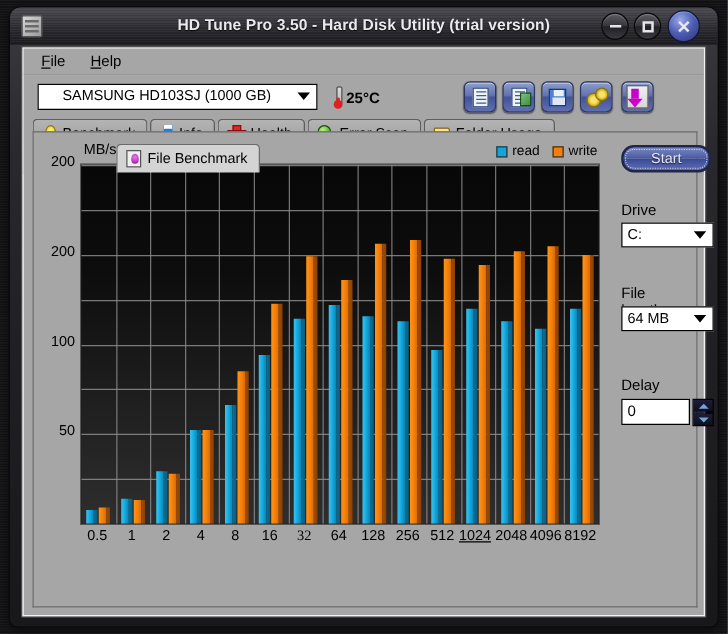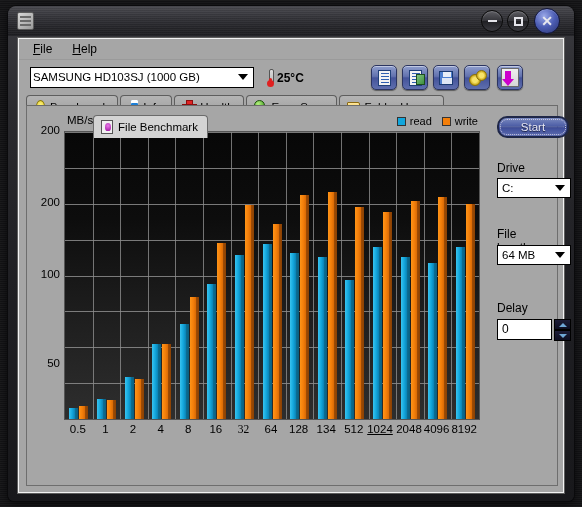--- a/index.html
+++ b/index.html
@@ -72,21 +72,21 @@
   #menubar { height:21px; background:#a6a6a6; border-bottom:1px solid #9a9a9a;
              display:flex; align-items:center; padding-left:4px; }
   .menu-item { padding:2px 10px; font-size:12px; color:#000; cursor:pointer; }
   .menu-item u { text-decoration:underline; }
 
   
   #toolbar { position:relative; height:35px; background:#a6a6a6; }
   #drive-select {
     position:absolute; left:11px; top:7px; width:224px; height:21px;
     background:#fff; border:1px solid #000;
-    font-size:11.5px; color:#000; line-height:19px; padding-left:2px;
+    font-size:11.5px; color:#000; line-height:19px; padding-left:19px;
     cursor:pointer; overflow:hidden; white-space:nowrap;
   }
   #drive-arrow { position:absolute; right:5px; top:6px; width:0;height:0;
     border-left:5px solid transparent;border-right:5px solid transparent;border-top:6px solid #000; }
   #temp-wrap { position:absolute; left:248px; top:9px; display:flex; align-items:center; gap:3px; }
   #thermo { position:relative; width:7px; height:18px; }
   #thermo:before{content:"";position:absolute;left:2px;top:0;width:3px;height:12px;background:linear-gradient(180deg,#ddd,#bbb);border:1px solid #555;border-radius:2px 2px 0 0;}
   #thermo:after{content:"";position:absolute;left:0px;bottom:0;width:7px;height:7px;background:#e02020;border-radius:50%;box-shadow:0 -4px 0 -2px #e02020;}
   #temp-text { font-size:12px; font-weight:bold; color:#000; }
 
@@ -243,20 +243,21 @@
   .tri-u { width:0;height:0;border-left:4px solid transparent;border-right:4px solid transparent;border-bottom:4px solid #6fa8d8; }
   .tri-d { width:0;height:0;border-left:4px solid transparent;border-right:4px solid transparent;border-top:4px solid #6fa8d8; }
 </style>
 </head>
 <body>
 
 <div id="window">
 
   <div id="titlebar">
     <div id="title-icon"></div>
+    <div id="title-text">HD Tune Pro 3.50 - Hard Disk Utility (trial version)</div>
     <div class="wbtn" id="w-min">
         <i>
           <span class="bar-glyph"></span>
         </i>
       </div>
     <div class="wbtn" id="w-max">
         <i>
           <span class="sq-glyph"></span>
         </i>
       </div>
@@ -514,36 +515,36 @@
             <div class="bar read" style="left: 391px; height: 172.2px;">
               <span class="face"></span>
               <span class="side"></span>
             </div>
             <div class="bar write" style="left: 401px; height: 215.25px;">
               <span class="face"></span>
               <span class="side"></span>
             </div>
           </div>
         <div id="yticks-host">
-            <div class="ytick" style="top: 225.25px; left: -5px; right: auto; width: 28px; margin-top: 18px;">50</div>
+            <div class="ytick" style="top: 225.25px; left: -5px; right: auto; width: 28px;">50</div>
             <div class="ytick" style="top: 153.5px; left: -5px; right: auto; width: 28px;">100</div>
             <div class="ytick" style="top: 81.75px; left: -5px; right: auto; width: 28px;">200</div>
             <div class="ytick" style="top: 10px; left: -5px; right: auto; width: 28px;">200</div>
           </div>
         <div id="xaxis">
             <div class="xtick" style="left: 13.8px;">0.5</div>
             <div class="xtick" style="left: 41.4px;">1</div>
             <div class="xtick" style="left: 69px;">2</div>
             <div class="xtick" style="left: 96.6px;">4</div>
             <div class="xtick" style="left: 124.2px;">8</div>
             <div class="xtick" style="left: 151.8px;">16</div>
             <div class="xtick" style="left: 179.4px; font-family: Liberation Serif, serif;">32</div>
             <div class="xtick" style="left: 207px;">64</div>
             <div class="xtick" style="left: 234.6px;">128</div>
-            <div class="xtick" style="left: 262.2px;">134</div>
+            <div class="xtick" style="left: 262.2px;">256</div>
             <div class="xtick" style="left: 289.8px;">512</div>
             <div class="xtick" style="left: 316px; text-decoration: underline;">1024</div>
             <div class="xtick" style="left: 345px;">2048</div>
             <div class="xtick" style="left: 372.6px;">4096</div>
             <div class="xtick" style="left: 400.2px;">8192</div>
           </div>
       </div>
 
       <div id="controls">
         <div id="start-btn">

